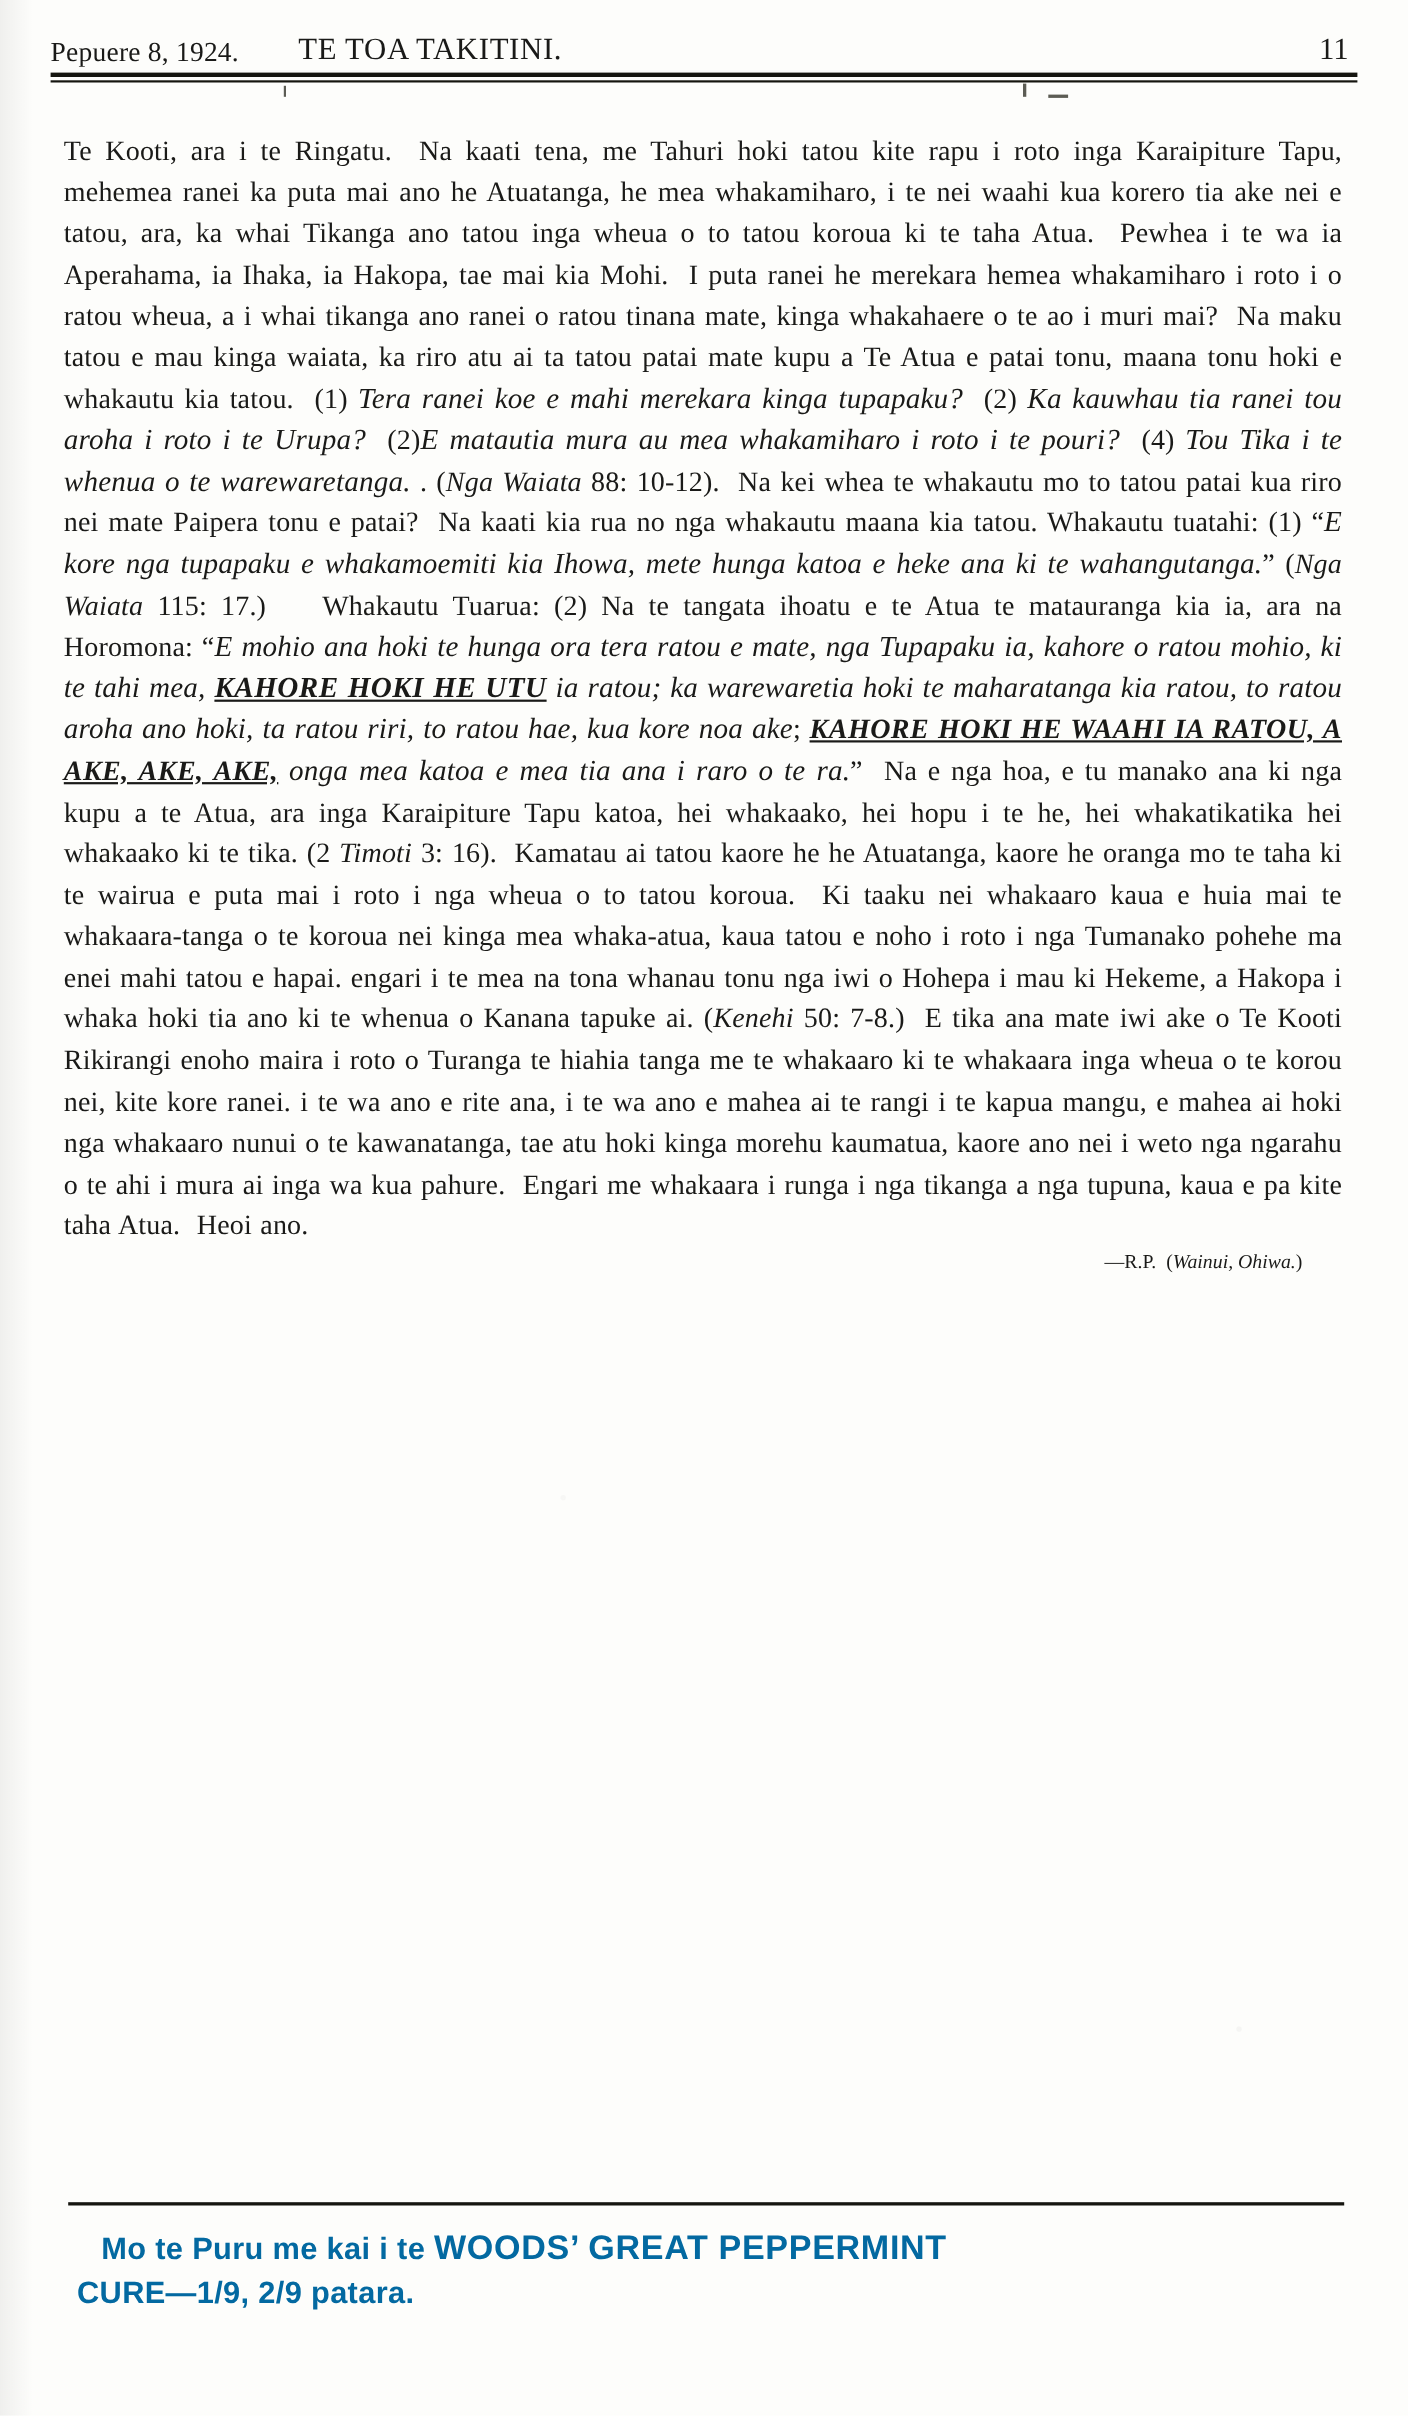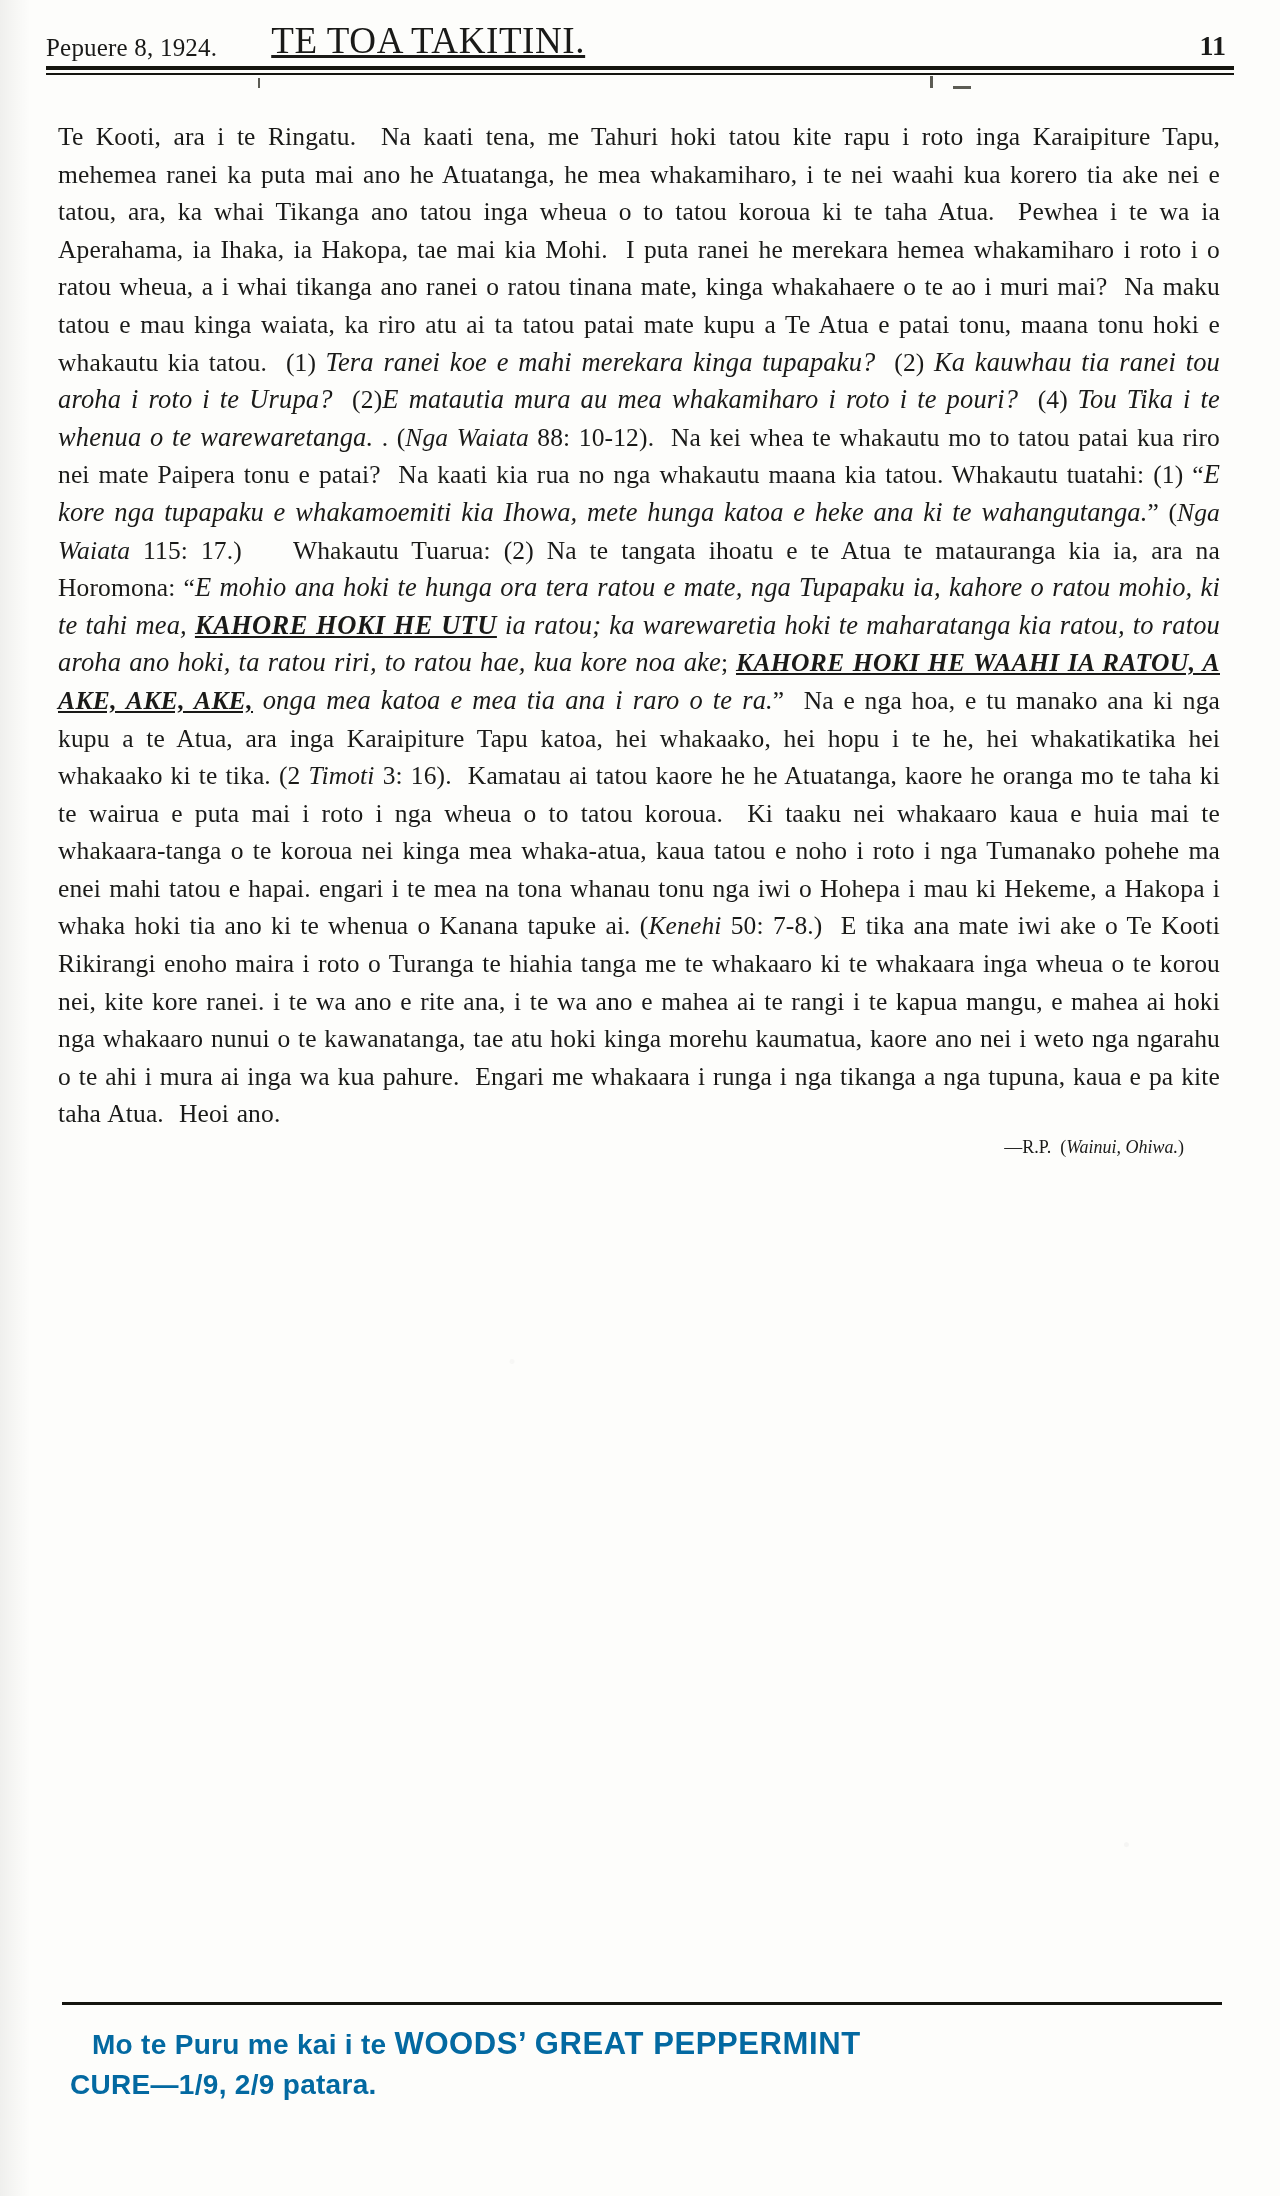--- a/index.html
+++ b/index.html
@@ -44,31 +44,30 @@
     display: flex;
     align-items: flex-end;
     justify-content: space-between;
   }
   .mast-left {
     font-size: 25px;
     letter-spacing: 0.2px;
     white-space: nowrap;
   }
   .mast-center {
-    font-size: 37px;
+    font-size: 28px;
     letter-spacing: 0.6px;
     white-space: nowrap;
     margin-left: 14px;
     margin-right: auto;
     padding-left: 40px;
-    text-decoration: underline;
   }
   .mast-right {
     font-size: 28px;
-    font-weight: bold;
+    font-weight: normal;
     padding-right: 6px;
   }
   .rule-double {
     position: absolute;
     left: 46px;
     width: 1188px;
   }
   .rule-double.top { top: 66px; }
   .rule-double .r1 {
     height: 4px;

